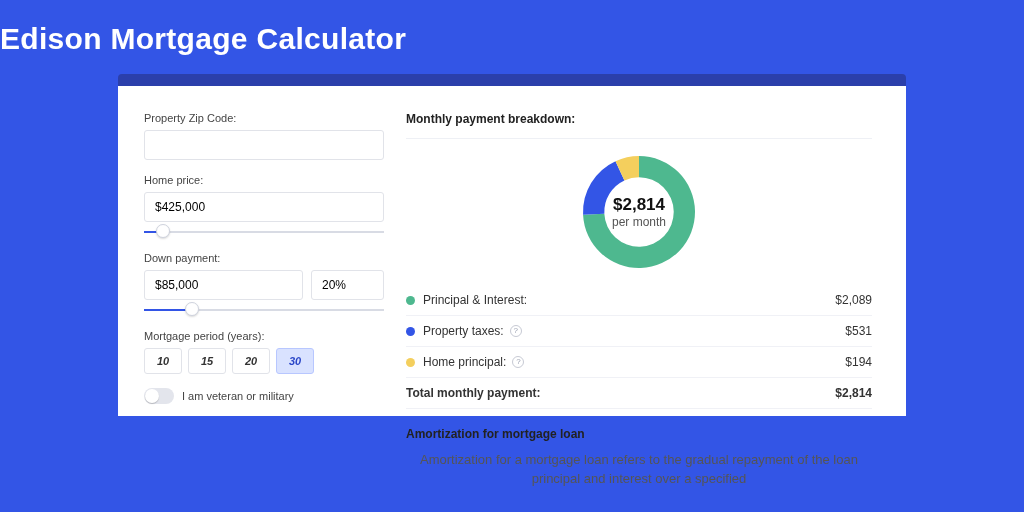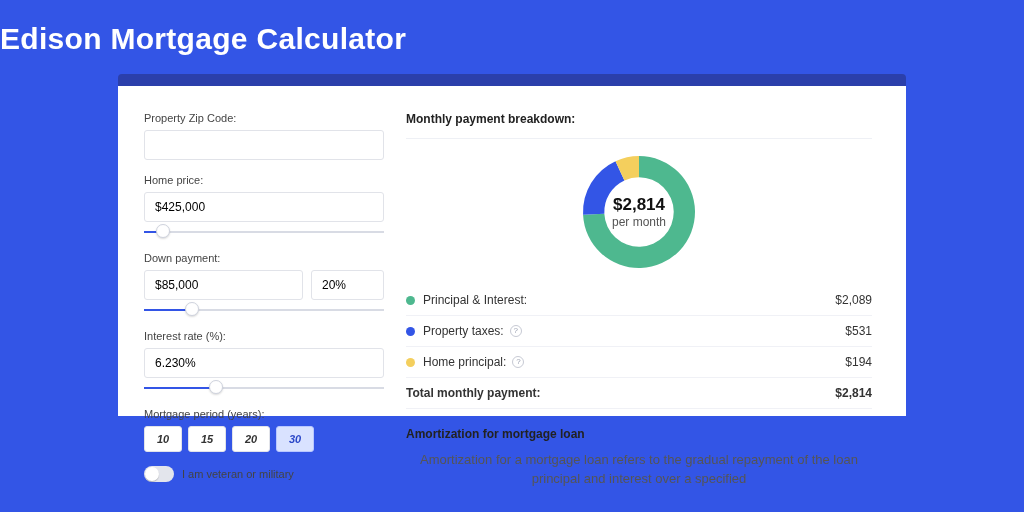--- a/index.html
+++ b/index.html
@@ -146,29 +146,20 @@
         <input class="input" value="$85,000" style="">
         <input class="input small" value="20%" style="">
       </div>
       <div class="slider">
         <div class="track"></div>
         <div class="fill" id="down-fill" style="width: 20%;"></div>
         <div class="thumb" id="down-thumb" style="left: 20%;"></div>
       </div>
     </div>
 
-    <div class="field">
-      <label class="lbl">Interest rate (%):</label>
-      <input class="input" value="6.230%" style="">
-      <div class="slider">
-        <div class="track"></div>
-        <div class="fill" id="rate-fill" style="width: 30%;"></div>
-        <div class="thumb" id="rate-thumb" style="left: 30%;"></div>
-      </div>
-    </div>
 
     <div class="field">
       <label class="lbl">Mortgage period (years):</label>
       <div class="periods" id="period-buttons">
             <div class="pbtn">10</div>
             <div class="pbtn">15</div>
             <div class="pbtn">20</div>
             <div class="pbtn active">30</div>
           </div>
     </div>

